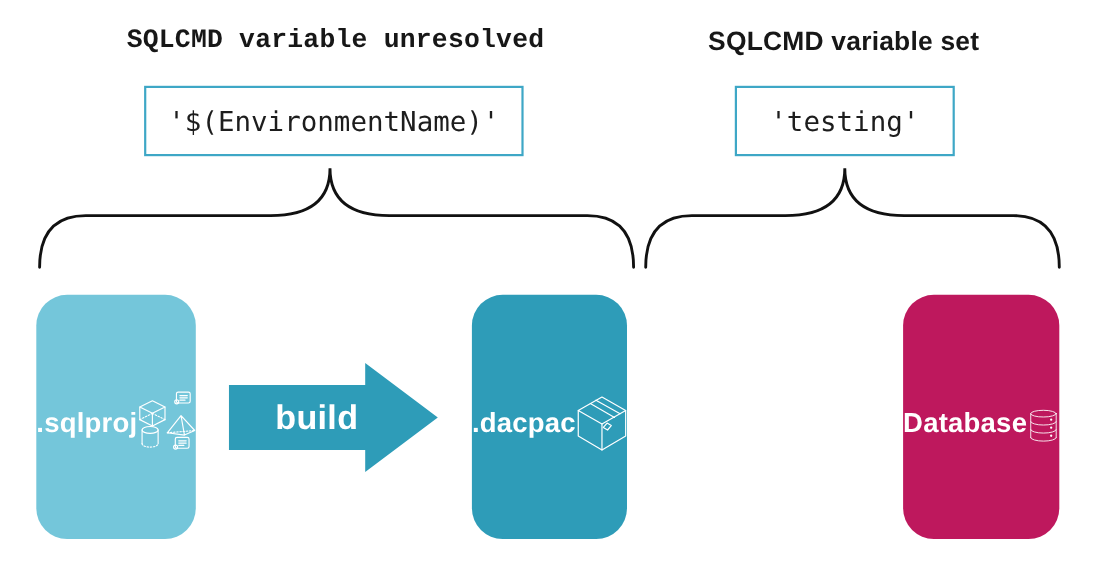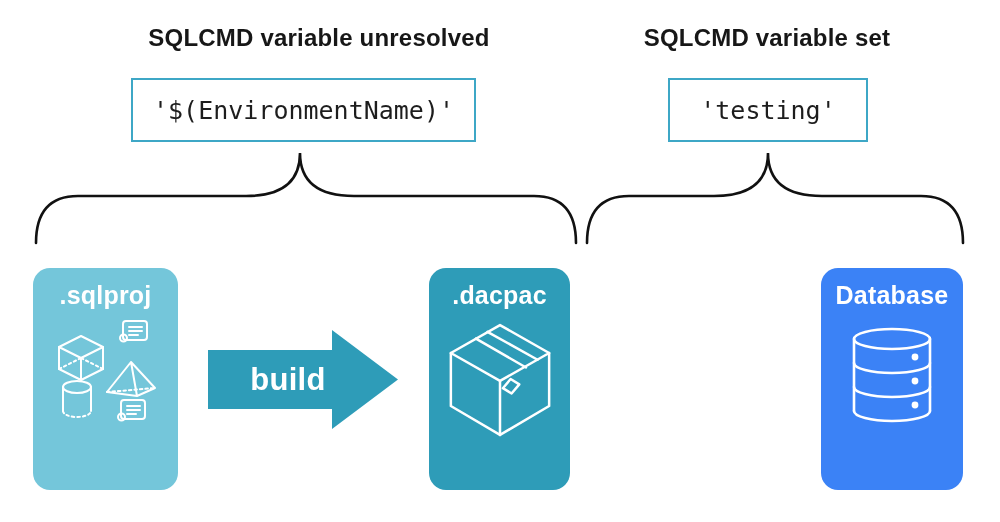--- a/index.html
+++ b/index.html
@@ -1,34 +1,34 @@
 <!DOCTYPE html>
 <html><head>
 <meta charset="utf-8">
 <style>
   html,body{margin:0;padding:0;}
   body{font-family:"Liberation Sans",sans-serif;}
   .canvas{position:relative;width:1000px;height:522px;background:#ffffff;overflow:hidden;}
 
   .heading{position:absolute;top:24px;width:400px;text-align:center;
     font-size:24px;font-weight:bold;color:#171717;letter-spacing:0.2px;}
-  .heading-left{left:119px;}
+  .heading-left{left:105px;font-family:Liberation Mono, monospace;}
   .heading-right{left:567px;}
 
   .codebox{position:absolute;top:78px;height:64px;border:2px solid #a21caf;
     box-sizing:border-box;display:flex;align-items:center;justify-content:center;
     background:#ffffff;}
   .codebox-left{left:131px;width:345px;}
   .codebox-right{left:668px;width:200px;}
   .codetext{font-family:"DejaVu Sans Mono",monospace;font-size:25px;color:#1d1d1d;white-space:pre;}
 
   .braces-layer{position:absolute;left:0;top:0;width:1000px;height:522px;pointer-events:none;}
 
-  .card{position:absolute;top:268px;height:222px;border-radius:17px;
-    display:flex;flex-direction:column;align-items:center;box-sizing:border-box;}
+  .card{position:absolute;top:268px;height:222px;border-radius:28px;
+    display:flex;align-items:center;box-sizing:border-box;}
   .card-sqlproj{left:33px;width:145px;}
   .card-dacpac{left:429px;width:141px;}
   .card-database{left:821px;width:142px;}
   .card-label{margin-top:13px;font-size:25px;font-weight:bold;color:#ffffff;letter-spacing:0.2px;}
 
   .arrow{position:absolute;top:328px;width:192px;height:103px;}
   .arrow-build{left:208px;}
   .arrow-deploy{left:600px;}
   .arrow svg{position:absolute;left:0;top:0;}
   .arrow-label{position:absolute;display:flex;align-items:center;justify-content:center;
@@ -112,21 +112,21 @@
         <path d="M55,4 L106,33 L55,62 L4,33 Z"></path>
         <path d="M4,33 L4,88 L55,118 L106,88 L106,33"></path>
         <path d="M55,62 L55,118"></path>
         <path d="M30,18 L82,48 M42,11 L94,40"></path>
         <path d="M66,60 L75,65.5 L67,75 L58,69.5 Z"></path>
       </g>
     </svg>
   </div>
 
 
-  <div class="card card-database" style="background: #3b82f6;">
+  <div class="card card-database" style="background: #be185d;">
     <div class="card-label">Database</div>
     <svg width="96" height="98" viewBox="0 0 96 98" style="margin-top:16px">
       <g class="icon-stroke" stroke-width="2.6">
         <ellipse cx="48" cy="13" rx="38" ry="10"></ellipse>
         <path d="M10,13 L10,85 M86,13 L86,85"></path>
         <path d="M10,37 A38,10 0 0 0 86,37"></path>
         <path d="M10,61 A38,10 0 0 0 86,61"></path>
         <path d="M10,85 A38,10 0 0 0 86,85"></path>
       </g>
       <g fill="#ffffff">

